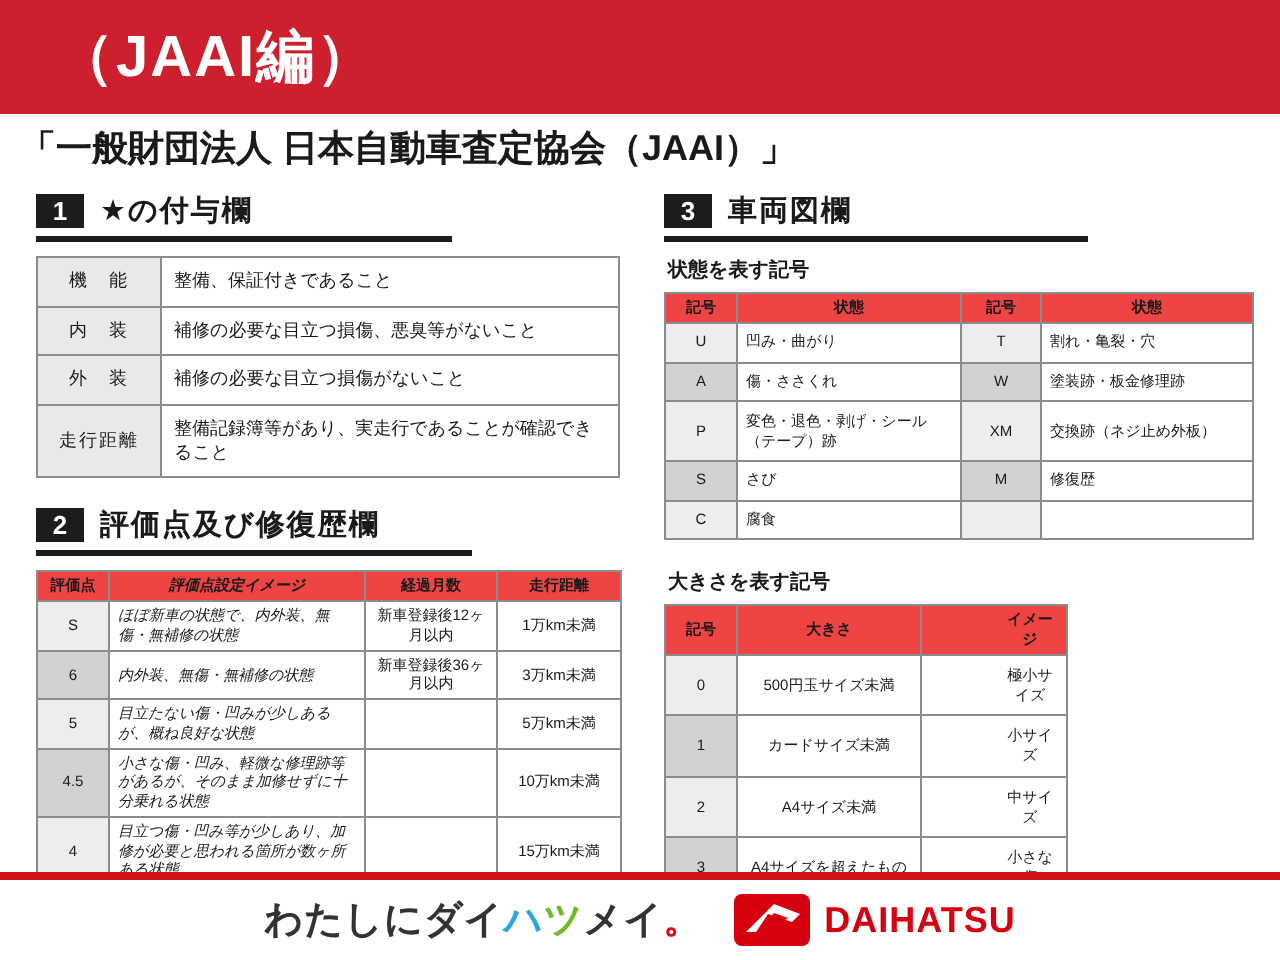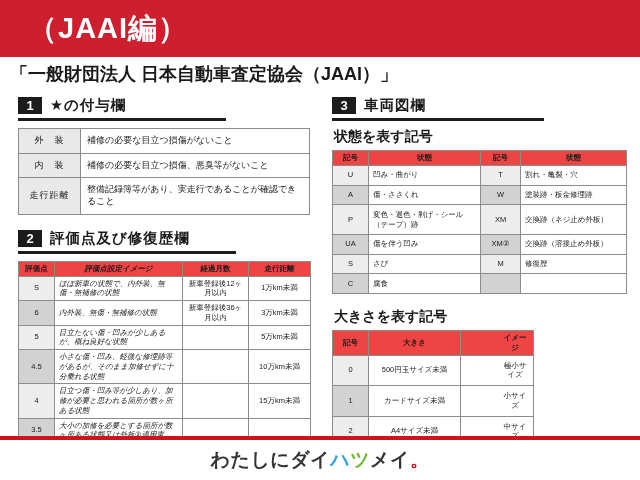--- a/index.html
+++ b/index.html
@@ -48,21 +48,21 @@
   .star-table td{font-size:9px;padding:6px 6px;}
   .star-table td.key{background:#e9e9e9;width:62px;letter-spacing:1px;}
   
   .eval-table{width:292px;}
   .eval-table td:nth-child(1),.eval-table th:nth-child(1){width:36px;}
   .eval-table td:nth-child(2),.eval-table th:nth-child(2){width:128px;font-style:italic;}
   .eval-table td:nth-child(3),.eval-table th:nth-child(3){width:66px;}
   .eval-table td:nth-child(4),.eval-table th:nth-child(4){width:62px;}
   .eval-table td:nth-child(3),.eval-table td:nth-child(4){text-align:center;}
   
-  .tbl-label{font-size:14px;font-weight:bold;margin:6px 0 4px 2px;}
+  .tbl-label{font-size:10px;font-weight:bold;margin:6px 0 4px 2px;}
   
   .state-table{width:294px;}
   .state-table td:nth-child(1),.state-table th:nth-child(1){width:36px;}
   .state-table td:nth-child(2),.state-table th:nth-child(2){width:112px;}
   .state-table td:nth-child(3),.state-table th:nth-child(3){width:40px;}
   .state-table td:nth-child(4),.state-table th:nth-child(4){width:106px;}
   .state-table td{padding:4.5px 4px;}
   
   .size-table{width:196px;}
   .size-table td:nth-child(1),.size-table th:nth-child(1){width:36px;}
@@ -92,26 +92,30 @@
 
   <div class="col-left">
 
     <div class="sec-head w1">
       <span class="sec-num">1</span>
       <span class="sec-title">★の付与欄</span>
     </div>
     <table class="star-table">
       <tbody>
           <tr>
+            <td class="key">機　能</td>
+            <td>整備、保証付きであること</td>
+          </tr>
+          <tr>
+            <td class="key">内　装</td>
+            <td>補修の必要な目立つ損傷、悪臭等がないこと</td>
+          </tr>
+          <tr>
             <td class="key">外　装</td>
             <td>補修の必要な目立つ損傷がないこと</td>
-          </tr>
-          <tr>
-            <td class="key">内　装</td>
-            <td>補修の必要な目立つ損傷、悪臭等がないこと</td>
           </tr>
           <tr>
             <td class="key">走行距離</td>
             <td>整備記録簿等があり、実走行であることが確認できること</td>
           </tr>
         </tbody>
     </table>
 
     <div class="sec-head w2" style="margin-top:14px;">
       <span class="sec-num">2</span>
@@ -202,26 +206,20 @@
             <td class="key">A</td>
             <td>傷・ささくれ</td>
             <td class="key">W</td>
             <td>塗装跡・板金修理跡</td>
           </tr>
           <tr>
             <td class="key">P</td>
             <td>変色・退色・剥げ・シール（テープ）跡</td>
             <td class="key">XM</td>
             <td>交換跡（ネジ止め外板）</td>
-          </tr>
-          <tr>
-            <td class="key">UA</td>
-            <td>傷を伴う凹み</td>
-            <td class="key">XM②</td>
-            <td>交換跡（溶接止め外板）</td>
           </tr>
           <tr>
             <td class="key">S</td>
             <td>さび</td>
             <td class="key">M</td>
             <td>修復歴</td>
           </tr>
           <tr>
             <td class="key">C</td>
             <td>腐食</td>
@@ -274,13 +272,21 @@
       <span style="color: rgb(51, 51, 51);">し</span>
       <span style="color: rgb(51, 51, 51);">に</span>
       <span style="color: rgb(51, 51, 51);">ダ</span>
       <span style="color: rgb(51, 51, 51);">イ</span>
       <span style="color: rgb(43, 167, 222);">ハ</span>
       <span style="color: rgb(111, 185, 44);">ツ</span>
       <span style="color: rgb(51, 51, 51);">メ</span>
       <span style="color: rgb(51, 51, 51);">イ</span>
       <span style="color: rgb(230, 0, 18);">。</span>
     </div>
+  <div class="brand">
+    <svg width="38" height="26" viewBox="0 0 38 26">
+      <rect x="0" y="0" width="38" height="26" rx="4" fill="#d7000f"></rect>
+      <path d="M6 19 L20 5 L33 10 L29 14 L17 10 L11 19 Z" fill="#ffffff"></path>
+      <path d="M14 17 L20 9.5 L27 12 L24 14.5 Z" fill="#d7000f"></path>
+    </svg>
+    <span class="brand-text">DAIHATSU</span>
+  </div>
 </div>
 
 </body></html>

